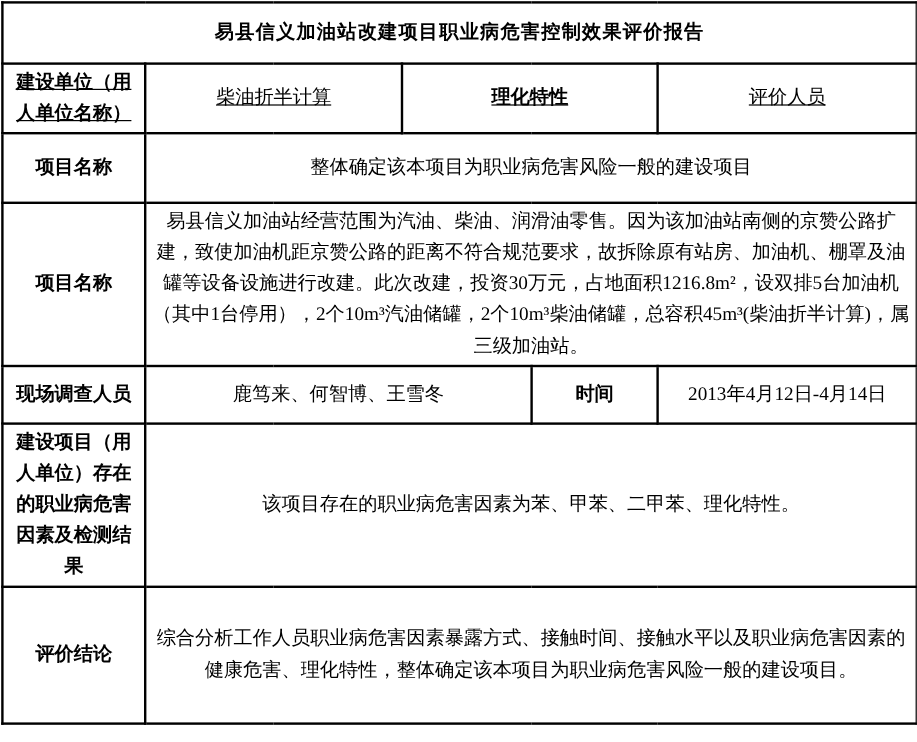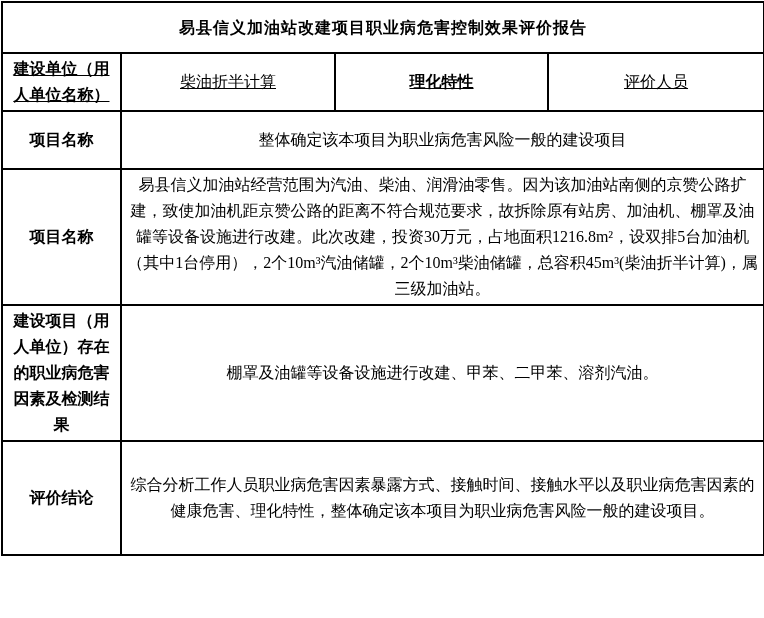--- a/index.html
+++ b/index.html
@@ -79,22 +79,28 @@
       <td>评价人员</td>
     </tr>
     <tr class="r2">
       <td class="lbl">项目名称</td>
       <td colspan="5">整体确定该本项目为职业病危害风险一般的建设项目</td>
     </tr>
     <tr class="r3">
       <td class="lbl">项目名称</td>
       <td class="val-left" colspan="5">易县信义加油站经营范围为汽油、柴油、润滑油零售。因为该加油站南侧的京赞公路扩建，致使加油机距京赞公路的距离不符合规范要求，故拆除原有站房、加油机、棚罩及油罐等设备设施进行改建。此次改建，投资30万元，占地面积1216.8m²，设双排5台加油机（其中1台停用），2个10m³汽油储罐，2个10m³柴油储罐，总容积45m³(柴油折半计算)，属三级加油站。</td>
     </tr>
+    <tr class="r5">
+      <td class="lbl">现场调查人员</td>
+      <td colspan="3">鹿笃来、何智博、王雪冬</td>
+      <td class="lbl">时间</td>
+      <td>2013年4月12日-4月14日</td>
+    </tr>
     <tr class="r6">
       <td class="lbl">建设项目（用人单位）存在的职业病危害因素及检测结果</td>
-      <td class="val-left" colspan="5">棚罩及油罐等设备设施进行改建、甲苯、二甲苯、溶剂汽油。</td>
+      <td class="val-left" colspan="5">该项目存在的职业病危害因素为苯、甲苯、二甲苯、理化特性。</td>
     </tr>
     <tr class="r7">
       <td class="lbl">评价结论</td>
       <td class="val-left" colspan="5">综合分析工作人员职业病危害因素暴露方式、接触时间、接触水平以及职业病危害因素的健康危害、理化特性，整体确定该本项目为职业病危害风险一般的建设项目。</td>
     </tr>
   </tbody>
 </table>
 
 </body></html>

